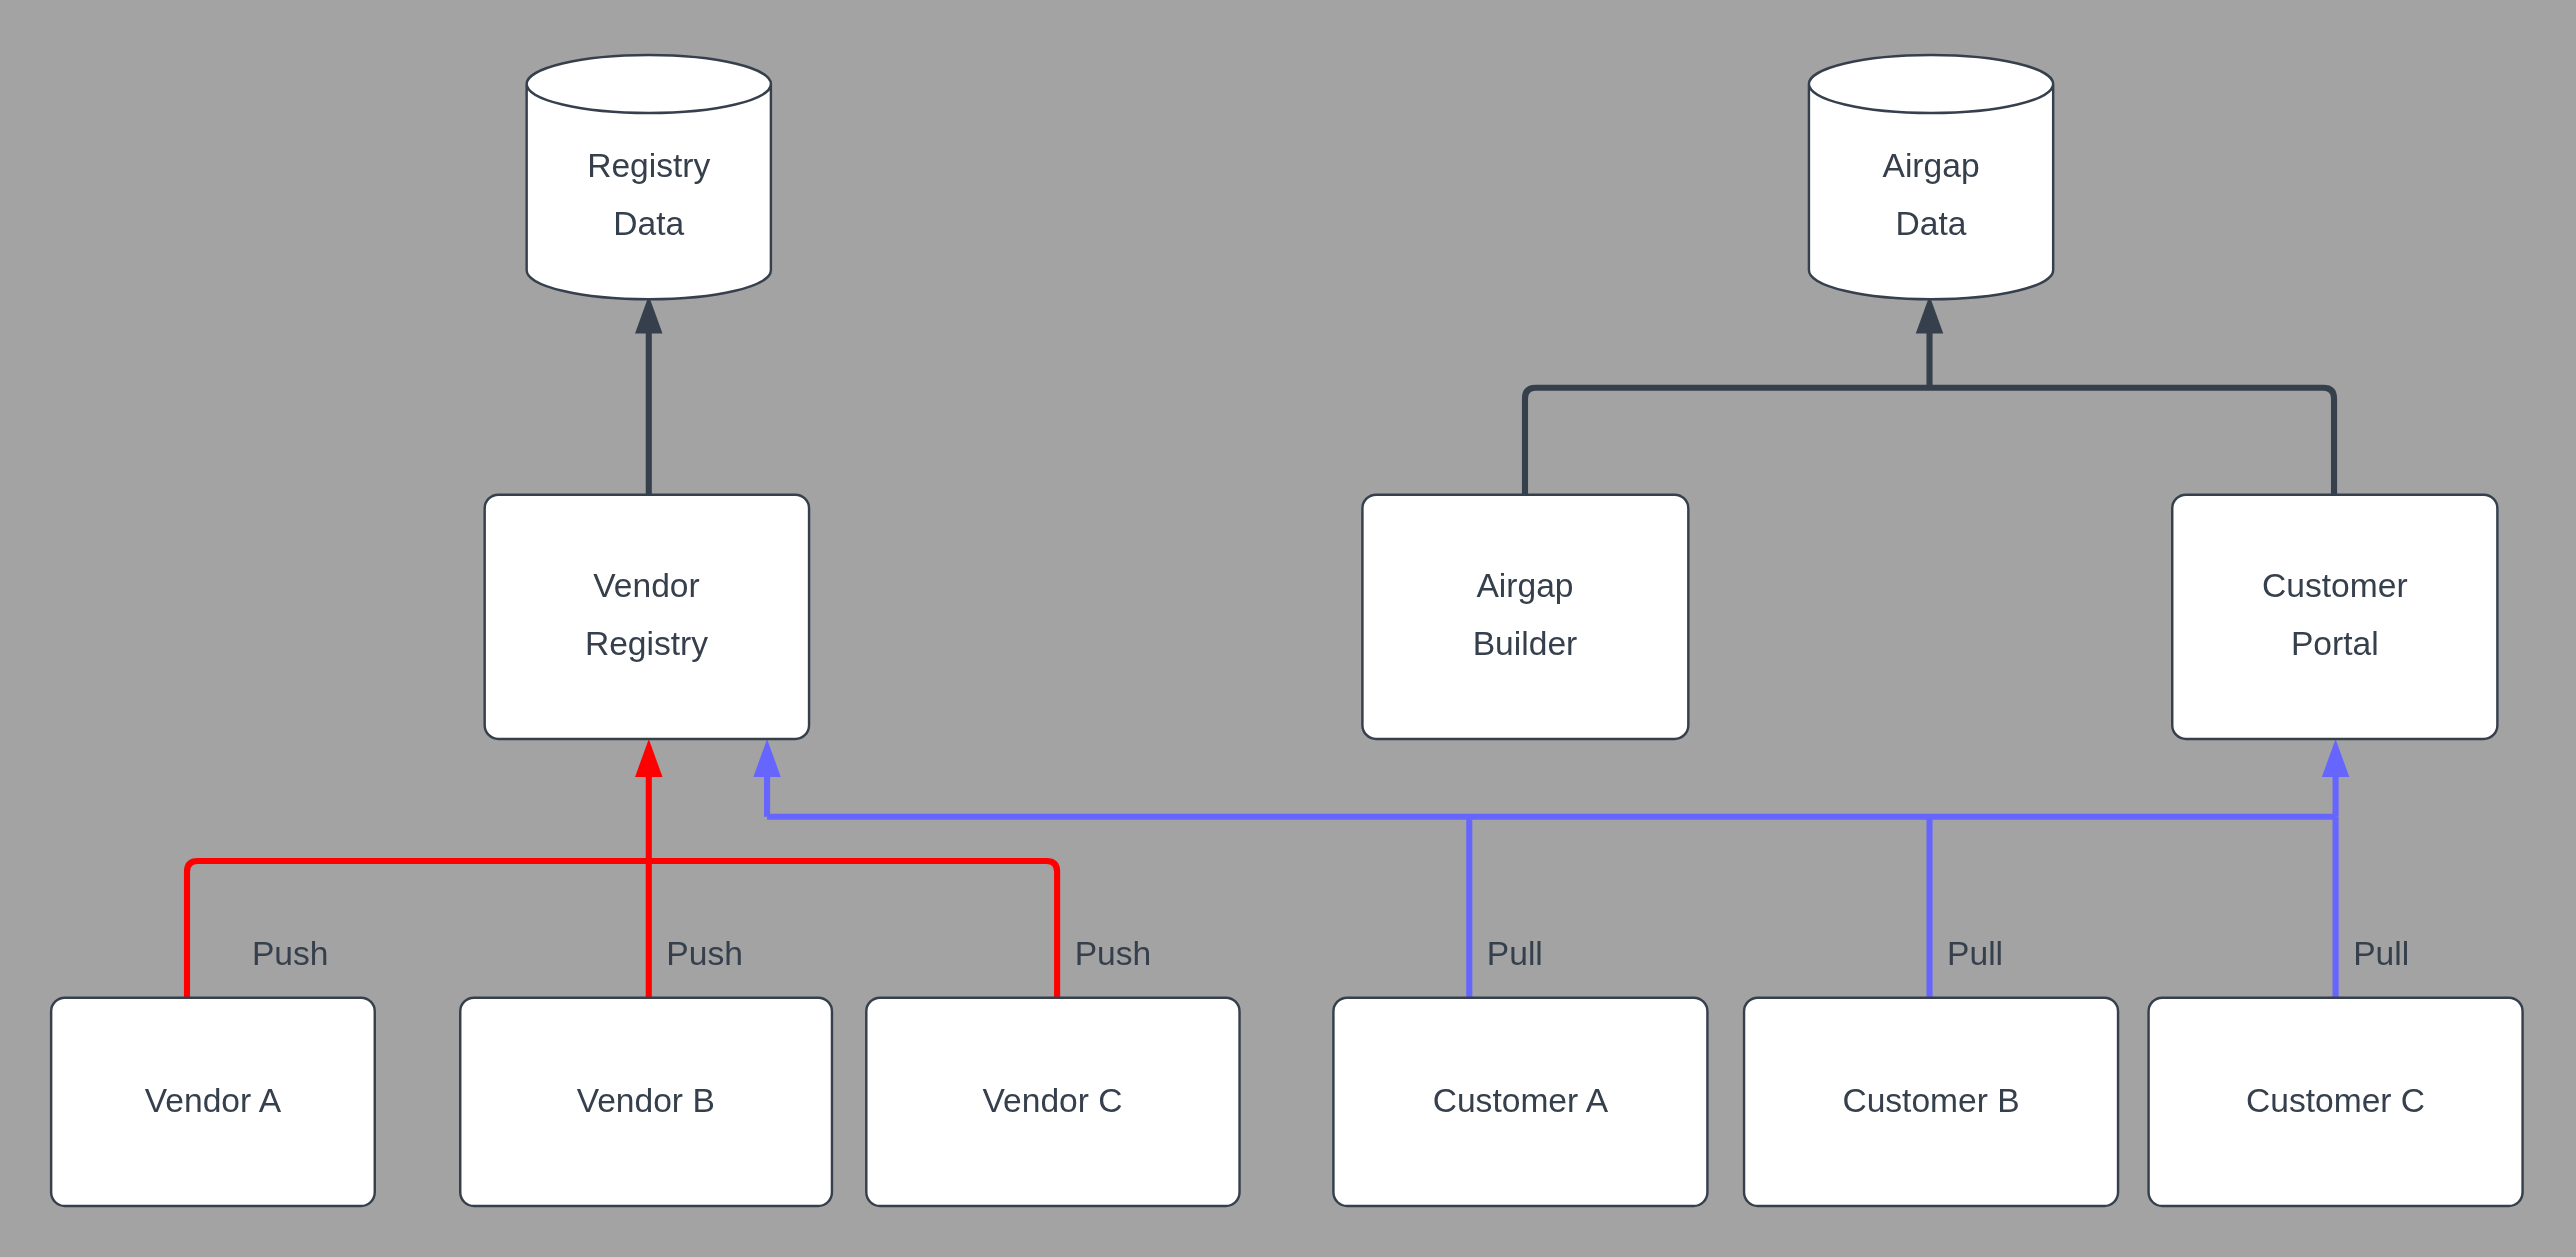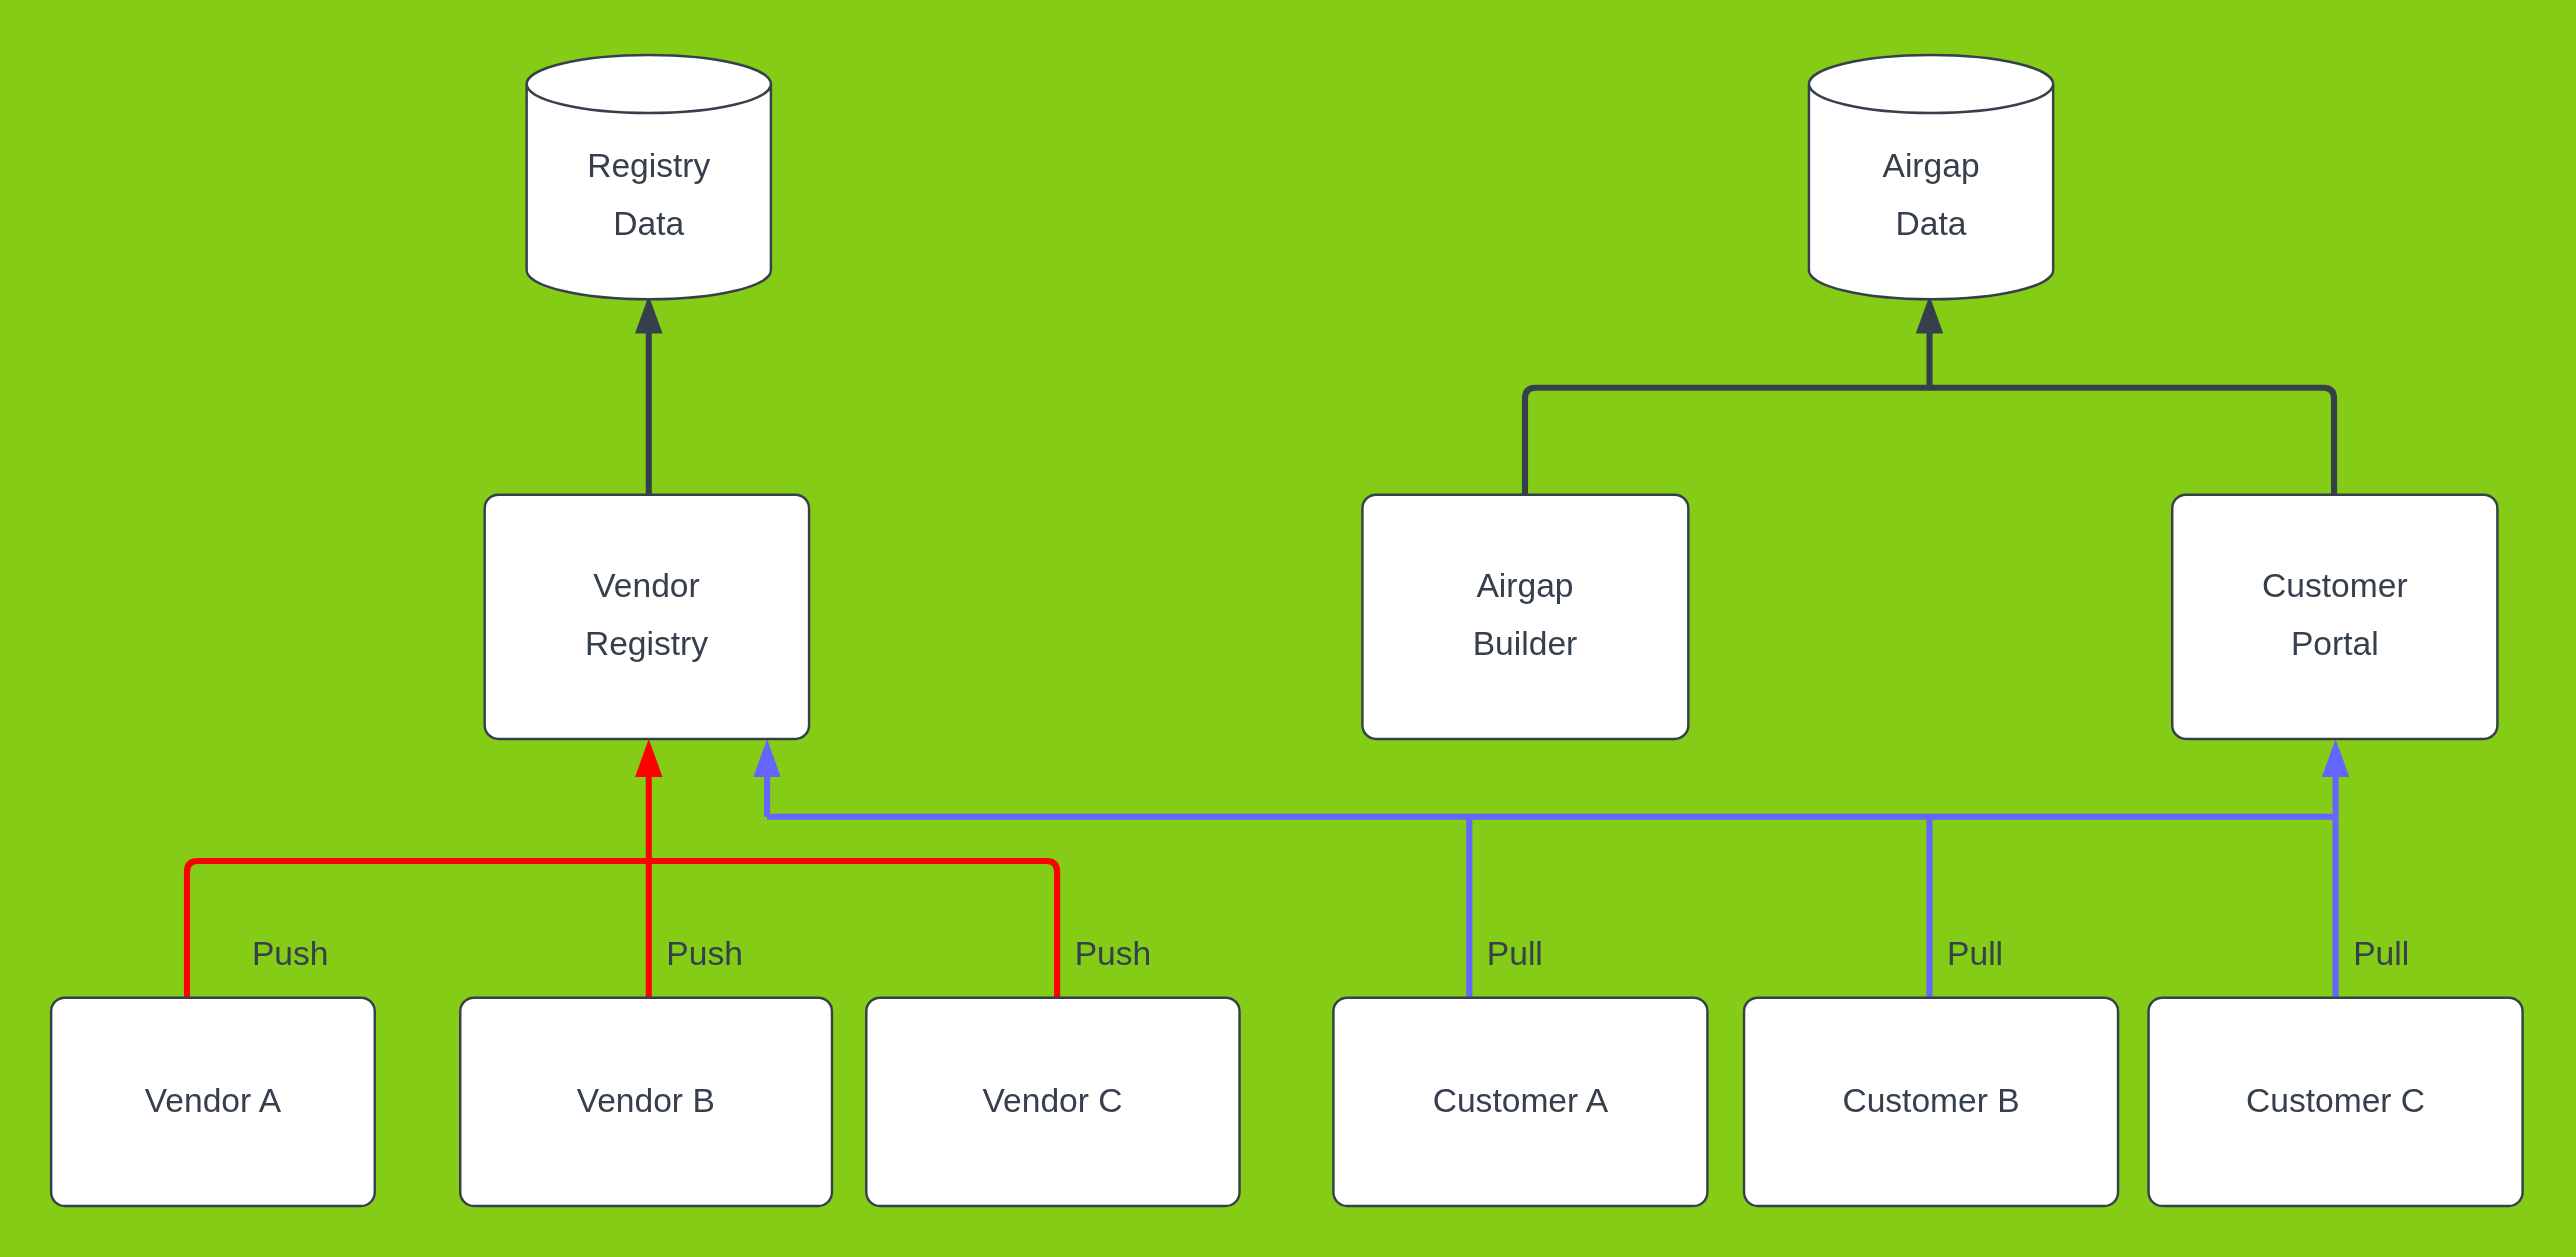--- a/index.html
+++ b/index.html
@@ -10,21 +10,21 @@
   body {
     width: 2576px;
     height: 1258px;
     overflow: hidden;
     font-family: "Liberation Sans", sans-serif;
   }
   #diagram-root {
     position: relative;
     width: 2576px;
     height: 1258px;
-    background: #84cc16;
+    background: #a3a3a3;
   }
   svg.diagram {
     display: block;
     width: 2576px;
     height: 1258px;
   }
   .node-shape {
     fill: #ffffff;
     stroke: #36404d;
     stroke-width: 3.2;

